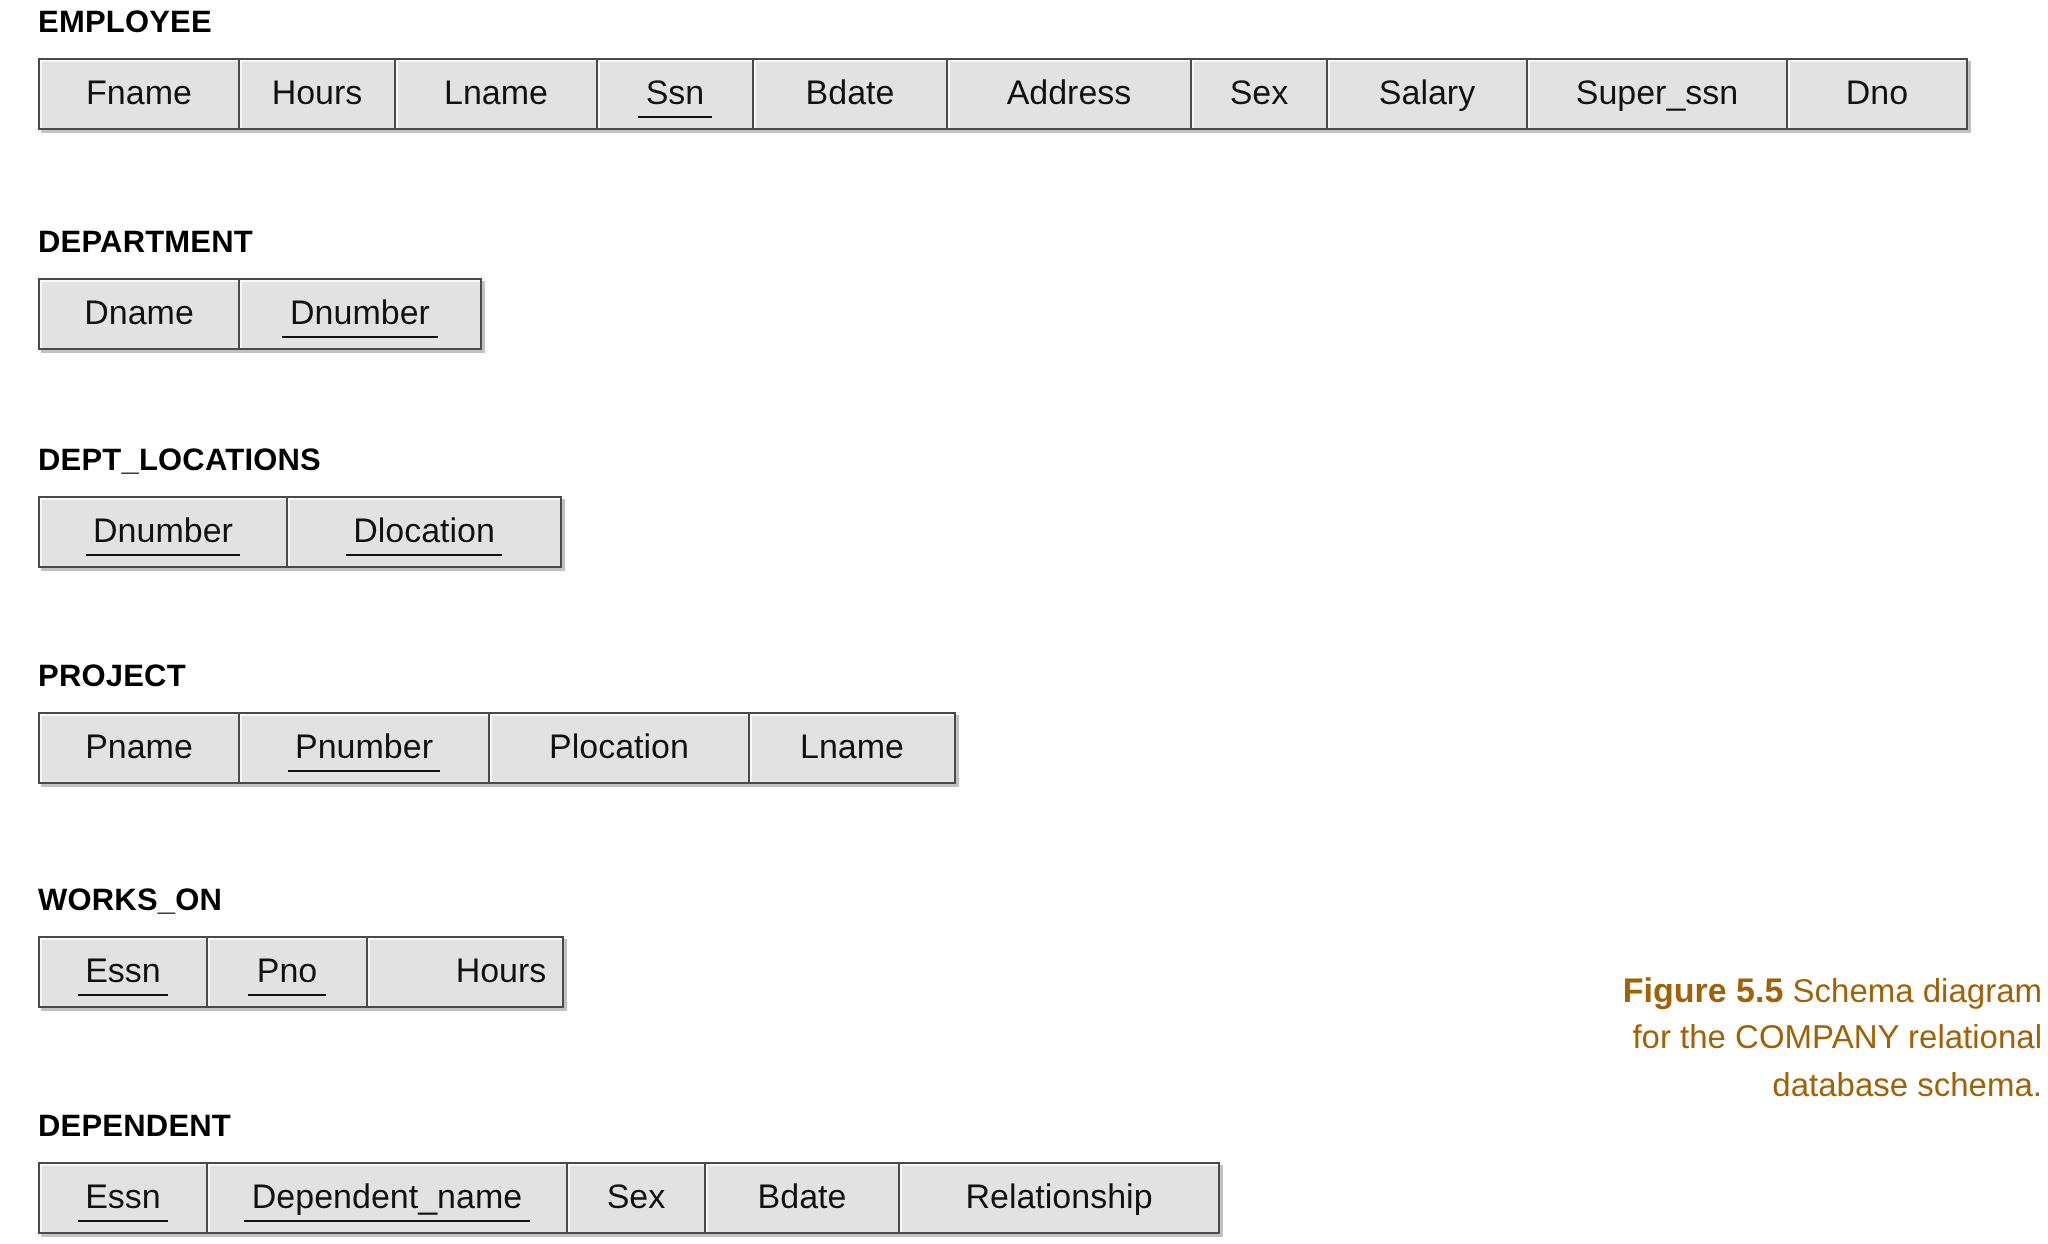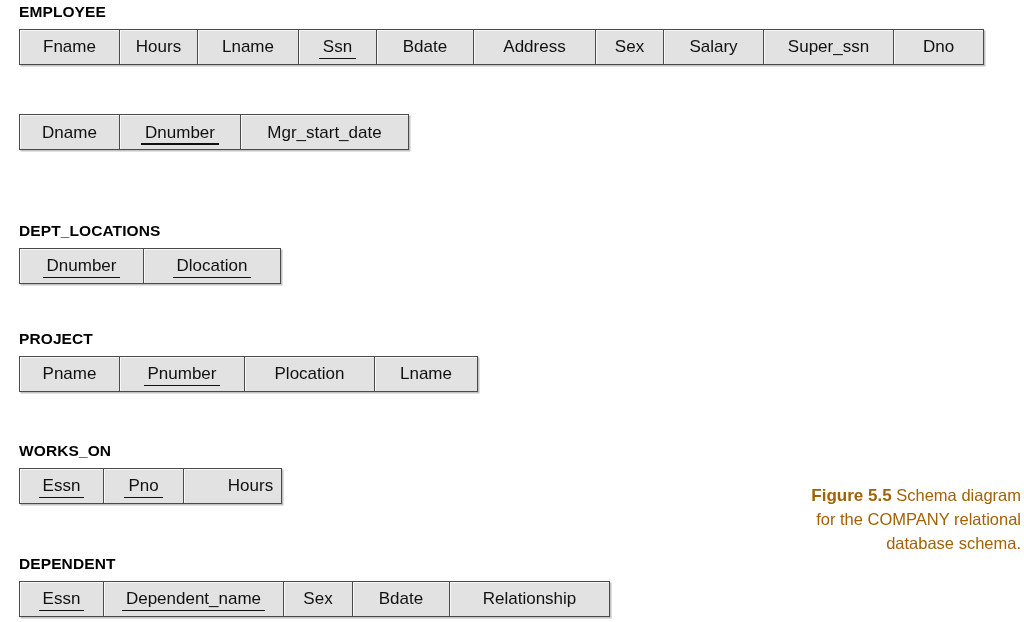--- a/index.html
+++ b/index.html
@@ -135,29 +135,27 @@
         </div>
         <div class="attr-cell" style="width: 130px;">
           <span class="attr-label">Super_ssn</span>
         </div>
         <div class="attr-cell" style="width: 90px;">
           <span class="attr-label">Dno</span>
         </div>
       </div>
     </div>
     <div class="relation" style="top: 114px;">
+      <div class="relation-name">DEPARTMENT</div>
       <div class="attr-row">
         <div class="attr-cell" style="width: 100px;">
           <span class="attr-label">Dname</span>
         </div>
         <div class="attr-cell is-key" style="width: 121px;">
           <span class="attr-label">Dnumber</span>
-        </div>
-        <div class="attr-cell" style="width: 168px;">
-          <span class="attr-label">Mgr_start_date</span>
         </div>
       </div>
     </div>
     <div class="relation" style="top: 223px;">
       <div class="relation-name">DEPT_LOCATIONS</div>
       <div class="attr-row">
         <div class="attr-cell is-key" style="width: 124px;">
           <span class="attr-label">Dnumber</span>
         </div>
         <div class="attr-cell is-key" style="width: 137px;">

